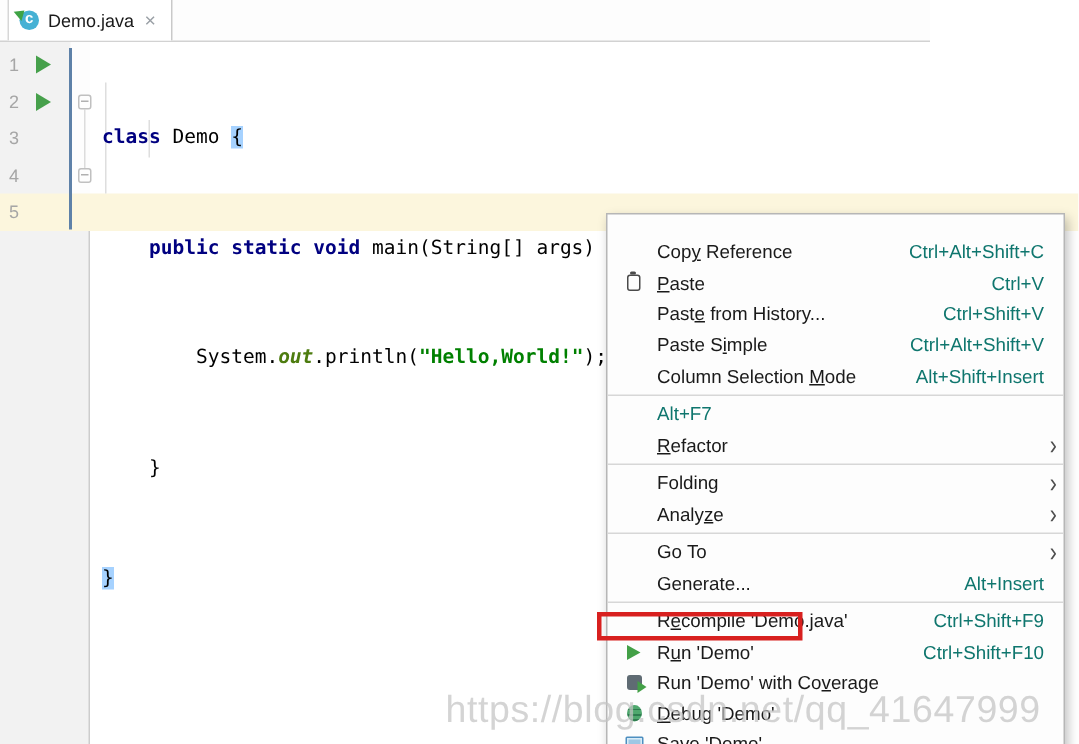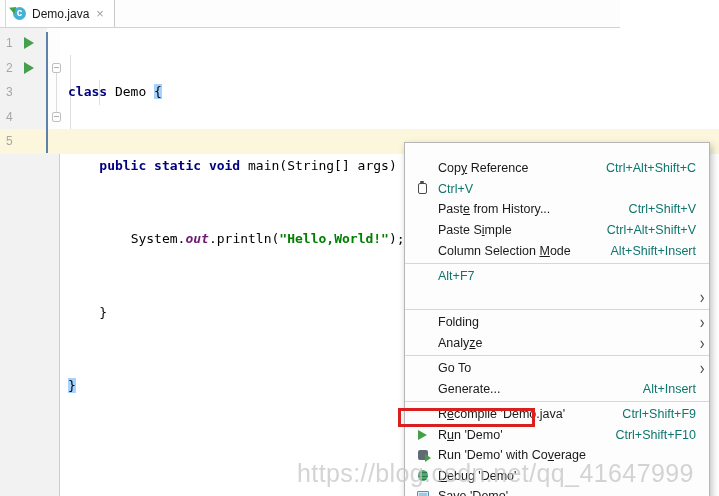--- a/index.html
+++ b/index.html
@@ -38,21 +38,21 @@
                  border:1px solid #c0c0c0; border-radius:2px; }
   .fold-marker::after { content:""; position:absolute; left:1px; right:1px; top:3px; height:1px; background:#b0b0b0; }
   .fold-marker.f2 { top:35px; } .fold-marker.f4 { top:84px; }
   .indent-guide { position:absolute; width:1px; background:#dedede; }
   .ig1 { left:70px; top:27px; height:74px; } .ig2 { left:99px; top:52px; height:25px; }
 
   .code { position:absolute; left:68px; top:3px; font-family:"DejaVu Sans Mono", monospace;
           font-size:13px; color:#000; line-height:24.5px; white-space:pre; }
   .code span { white-space:pre; }
   .kw { color:#000080; font-weight:bold;text-align:center; }
-  .field { color:#701a75; font-weight:bold; font-style:italic; }
+  .field { color:#4d7c0f; font-weight:bold; font-style:italic; }
   .str { color:#008000; font-weight:bold; }
   .brace-hl { background:#a6d2ff; }
 
   
   .menu { position:absolute; left:404px; top:142px; width:306px; background:#fdfdfd;
           border:1px solid #b6b6b6; box-shadow:2px 3px 7px rgba(0,0,0,.25); z-index:10;
           padding:15px 0 2px 0; font-size:12.5px; color:#1a1a1a; }
   .sep { border-top:1px solid #d7d7d7; margin:1.9px 0; }
   .mi { position:relative; height:20.6px; display:flex; align-items:center; padding:0 13px 0 33px; }
   .mi-label { flex:1; white-space:pre; }
@@ -133,20 +133,21 @@
   <div class="menu">
 
     <div class="mi">
       <span class="mi-label"><span>Cop</span><span class="u">y</span><span> Reference</span></span>
       <span class="mi-short">Ctrl+Alt+Shift+C</span>
     </div>
     <div class="mi">
       <span class="mi-icon">
           <span class="ic-paste"></span>
         </span>
+      <span class="mi-label"><span></span><span class="u">P</span><span>aste</span></span>
       <span class="mi-short">Ctrl+V</span>
     </div>
     <div class="mi">
       <span class="mi-label"><span>Past</span><span class="u">e</span><span> from History...</span></span>
       <span class="mi-short">Ctrl+Shift+V</span>
     </div>
     <div class="mi">
       <span class="mi-label"><span>Paste S</span><span class="u">i</span><span>mple</span></span>
       <span class="mi-short">Ctrl+Alt+Shift+V</span>
     </div>
@@ -154,20 +155,21 @@
       <span class="mi-label"><span>Column Selection </span><span class="u">M</span><span>ode</span></span>
       <span class="mi-short">Alt+Shift+Insert</span>
     </div>
 
     <div class="sep"></div>
 
     <div class="mi">
       <span class="mi-short">Alt+F7</span>
     </div>
     <div class="mi">
+      <span class="mi-label"><span></span><span class="u">R</span><span>efactor</span></span>
       <span class="mi-arrow">›</span>
     </div>
 
     <div class="sep"></div>
 
     <div class="mi">
       <span class="mi-label"><span>Folding</span></span>
       <span class="mi-arrow">›</span>
     </div>
     <div class="mi">

